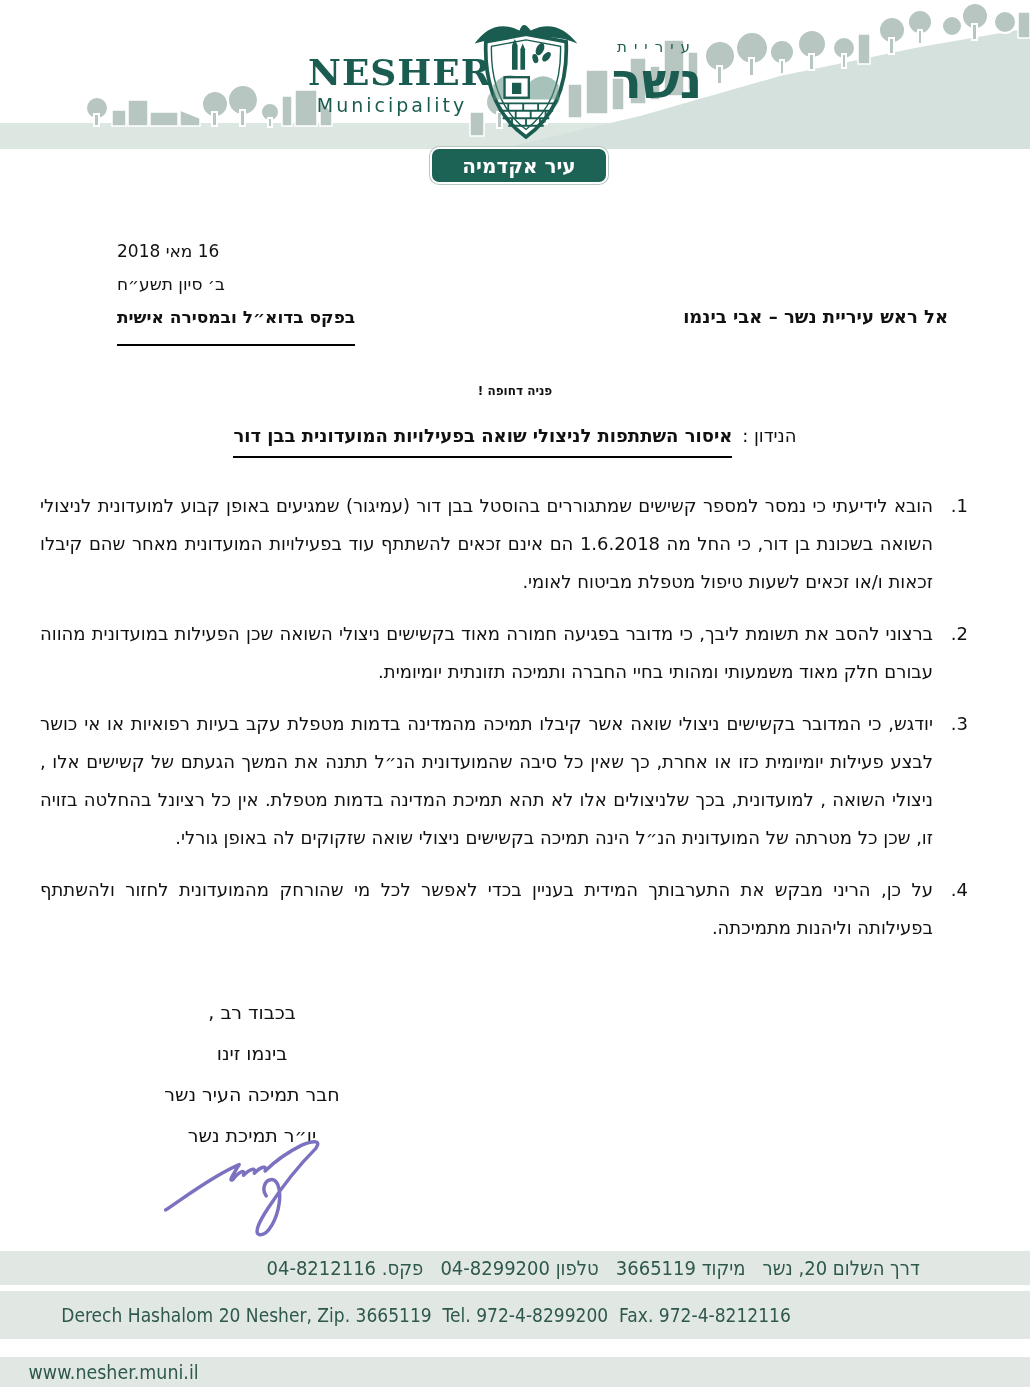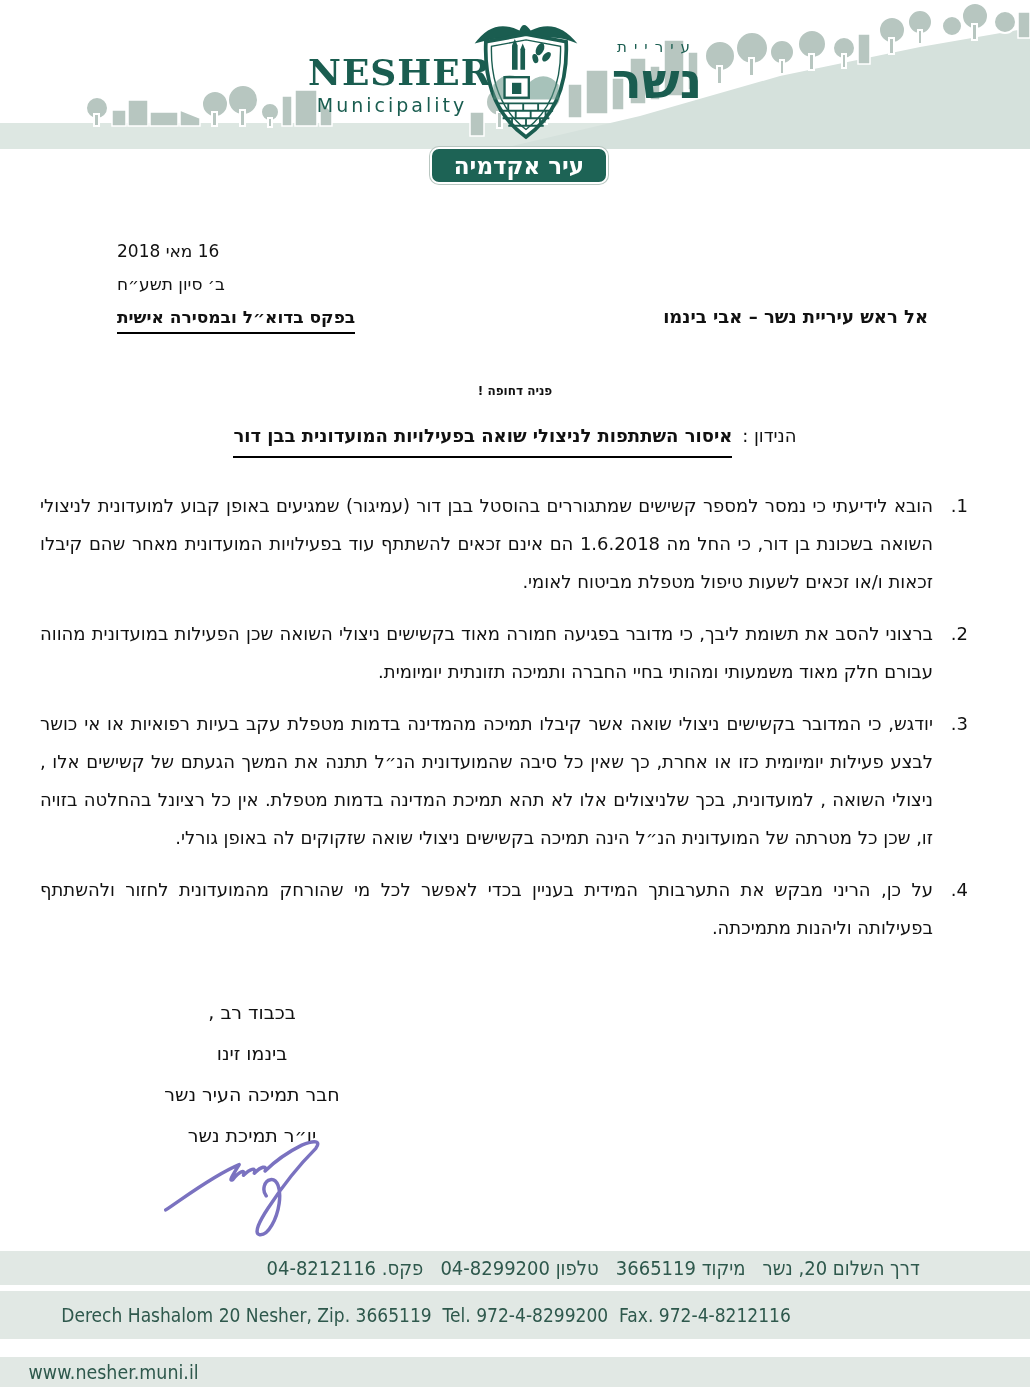--- a/index.html
+++ b/index.html
@@ -21,27 +21,27 @@
 
   .logo-he { position:absolute; left:596px; top:40px; width:122px; text-align:center; color:#1a5d50; direction:rtl; }
   .logo-he .he-top { font-size:15px; letter-spacing:7px; line-height:1; }
   .logo-he .he-main { font-size:50px; font-weight:bold; line-height:1.05; }
 
   .badge {
     position:absolute; left:430px; top:147px; width:178px; height:37px;
     background:#1d6355; border:2px solid #ffffff; box-shadow:0 0 0 1px #b9c7c1;
     border-radius:9px; box-sizing:border-box;
     display:flex; align-items:center; justify-content:center;
-    color:#ffffff; font-weight:bold; font-size:23px; direction:rtl;
+    color:#ffffff; font-weight:bold; font-size:20px; direction:rtl;
   }
 
   
   .date-block { position:absolute; left:117px; top:235px; direction:rtl; text-align:left; font-size:17px; line-height:33px; }
-  .date-block .delivery { font-weight:bold; border-bottom:2px solid #000; padding-bottom:5px; }
-  .addressee { position:absolute; right:102px; top:306px; direction:rtl; font-weight:bold; font-size:18px; }
+  .date-block .delivery { font-weight:bold; border-bottom:2px solid #000; padding-bottom:17px; }
+  .addressee { position:absolute; right:82px; top:306px; direction:rtl; font-weight:bold; font-size:18px; }
 
   
   .urgent { position:absolute; top:384px; left:0; width:100%; text-align:center; direction:rtl; font-weight:bold; font-size:12px; }
   .subject { position:absolute; top:425px; left:0; width:100%; text-align:center; direction:rtl; font-size:18px; }
   .subject .re-text { font-weight:bold; border-bottom:2px solid #000; padding-bottom:10px; margin-right:4px; }
 
   
   .paragraphs { position:absolute; top:487px; right:62px; left:40px; direction:rtl; font-size:18px; line-height:38px; }
   .para { display:flex; gap:13px; margin-bottom:14px; }
   .para-num { flex:0 0 22px; text-align:right; }

